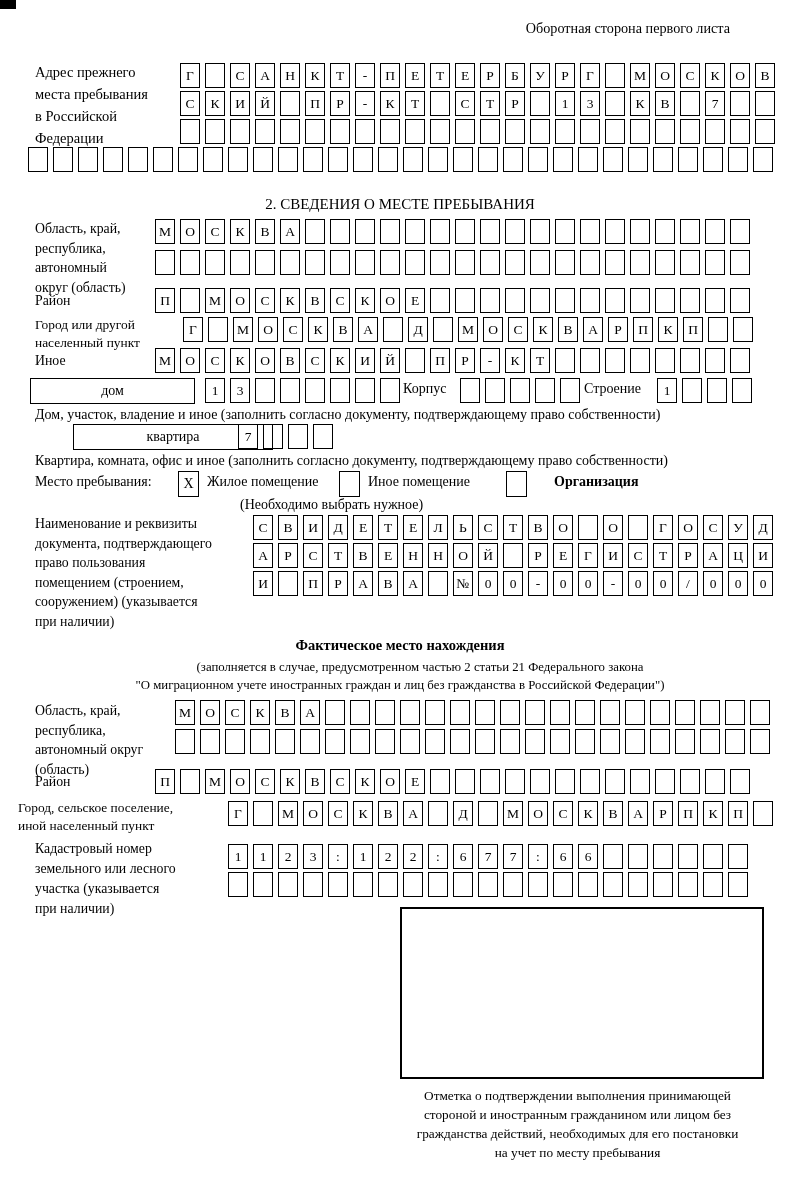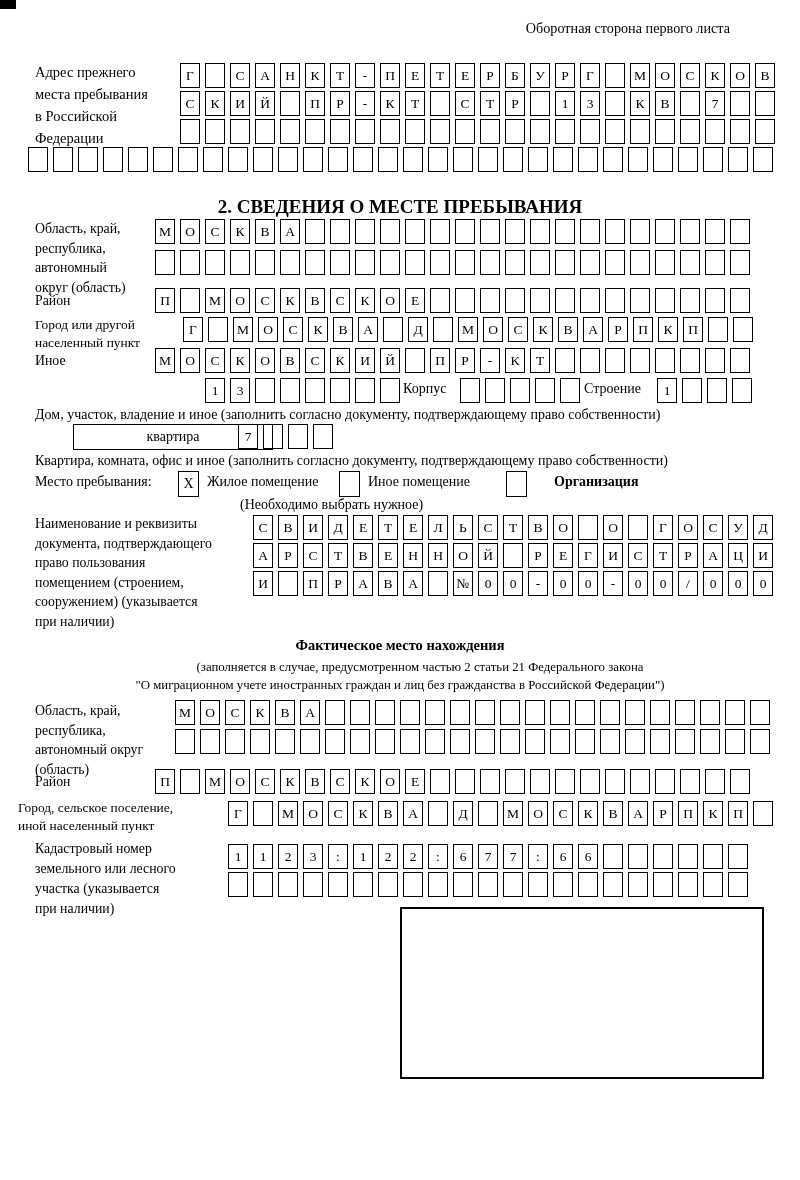--- a/index.html
+++ b/index.html
@@ -9,21 +9,21 @@
   .header-note{position:absolute;top:20px;right:58px;font-size:14.2px;}
   .lbl{position:absolute;font-size:13.8px;line-height:19.5px;white-space:pre-line;}
   .lbl.big{font-size:14.5px;line-height:22px;}
   .lbl.mid{font-size:13.4px;line-height:18px;}
   .lbl.k{font-size:13.8px;line-height:20px;}
   .cells{position:absolute;display:flex;}
   .cell{flex:0 0 auto;width:20px;height:25px;margin-right:5px;border:1.6px solid #000;
         box-sizing:border-box;display:flex;align-items:center;justify-content:center;
         font-size:13.5px;line-height:1;}
   .center{position:absolute;left:0;width:800px;text-align:center;}
-  .title{font-weight:bold;font-size:19px;text-align:center;}
+  .title{font-weight:normal;font-size:15px;text-align:center;}
   .title2{font-weight:bold;font-size:14.5px;}
   .note{font-size:12.8px;}
   .cap{position:absolute;font-size:14px;}
   .fieldrect{position:absolute;height:26px;border:1.6px solid #000;box-sizing:border-box;
              display:flex;align-items:center;justify-content:center;font-size:14px;}
   .inline-label{position:absolute;font-size:14px;}
   .checkbox{position:absolute;width:21px;height:26px;border:1.6px solid #000;box-sizing:border-box;
             display:flex;align-items:center;justify-content:center;font-size:14px;}
   .bigrect{position:absolute;left:400px;top:907px;width:364px;height:172px;border:2px solid #000;box-sizing:border-box;}
   .stamp-cap{position:absolute;left:375px;top:1086px;width:405px;text-align:center;
@@ -288,20 +288,21 @@
       <span class="cell"></span>
       <span class="cell"></span>
       <span class="cell"></span>
       <span class="cell"></span>
       <span class="cell"></span>
       <span class="cell"></span>
       <span class="cell"></span>
       <span class="cell"></span>
     </div>
 
+  <div class="fieldrect" style="left:30px;top:378px;width:165px;">дом</div>
   <div class="cells" style="left:205px;top:378px;">
       <span class="cell">1</span>
       <span class="cell">3</span>
       <span class="cell"></span>
       <span class="cell"></span>
       <span class="cell"></span>
       <span class="cell"></span>
       <span class="cell"></span>
       <span class="cell"></span>
     </div>
@@ -577,14 +578,18 @@
       <span class="cell"></span>
       <span class="cell"></span>
       <span class="cell"></span>
       <span class="cell"></span>
       <span class="cell"></span>
       <span class="cell"></span>
       <span class="cell"></span>
     </div>
 
   <div class="bigrect"></div>
+  <div class="stamp-cap">Отметка о подтверждении выполнения принимающей
+стороной и иностранным гражданином или лицом без
+гражданства действий, необходимых для его постановки
+на учет по месту пребывания</div>
 
 </div>
 
 </body></html>

